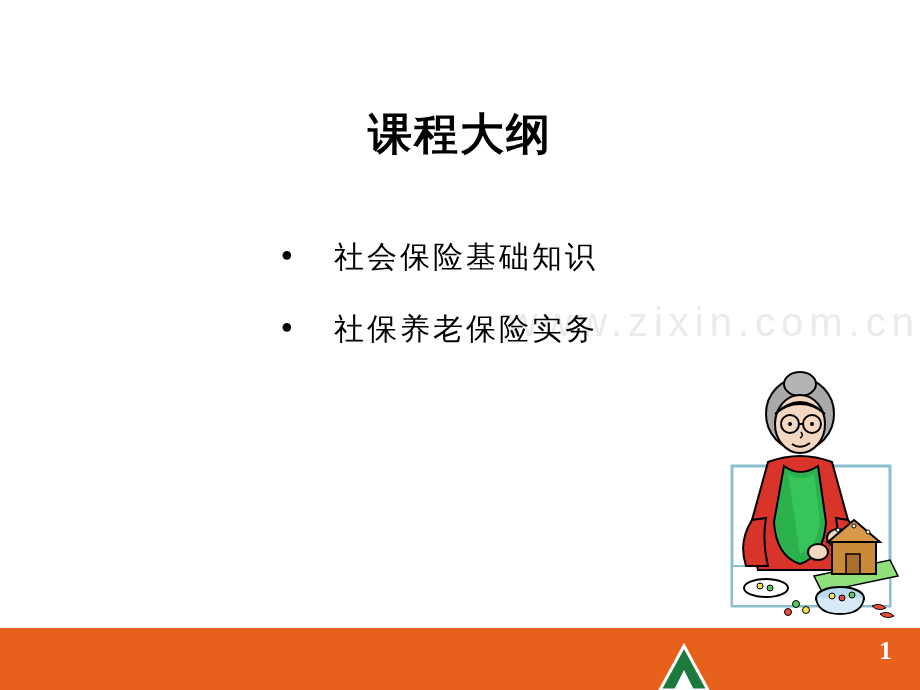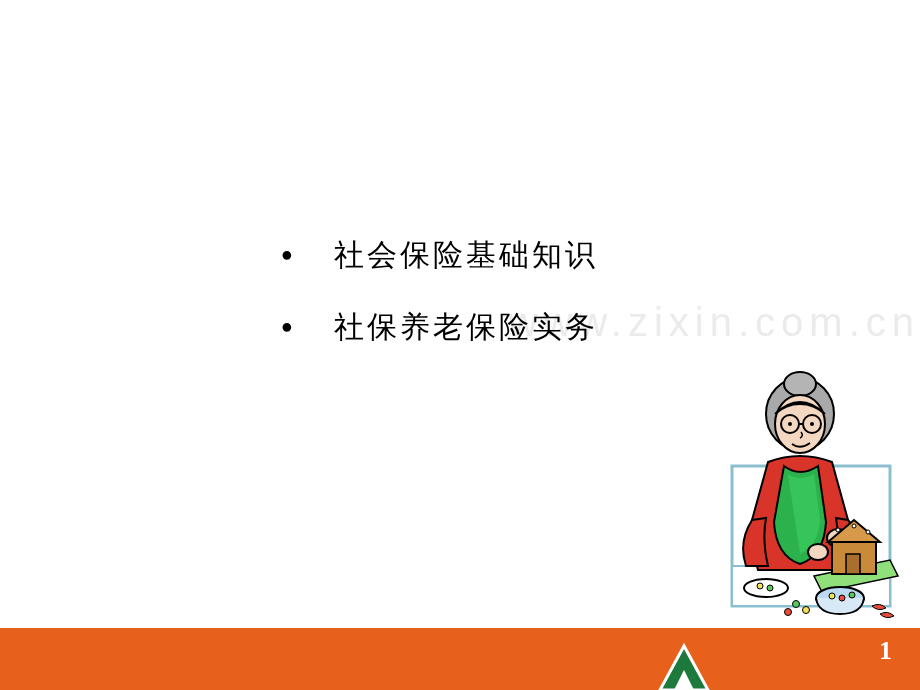--- a/index.html
+++ b/index.html
@@ -44,21 +44,21 @@
   .bullet-dot {
     width: 28px;
     flex: 0 0 28px;
     font-family: "DejaVu Serif", serif;
     font-size: 30px;
     line-height: 38px;
     color: #000000;
     text-align: left;
   }
   .bullet-text {
-    font-family: Liberation Mono, monospace;
+    font-family: Liberation Serif, serif;
     font-size: 30px;
     line-height: 38px;
     color: #000000;
     letter-spacing: 3px;
     margin-left: 28px;
   }
   
   .watermark {
     position: absolute;
     left: 0;
@@ -114,20 +114,21 @@
     top: 370px;
     width: 178px;
     height: 252px;
   }
 </style>
 </head>
 <body>
 
 <div class="slide">
 
+  <div class="slide-title">课程大纲</div>
 
   <div class="watermark">www.zixin.com.cn</div>
 
   <div class="bullets">
     <div class="bullet-row">
       <span class="bullet-dot">•</span>
       <span class="bullet-text">社会保险基础知识</span>
     </div>
     <div class="bullet-row">
       <span class="bullet-dot">•</span>

